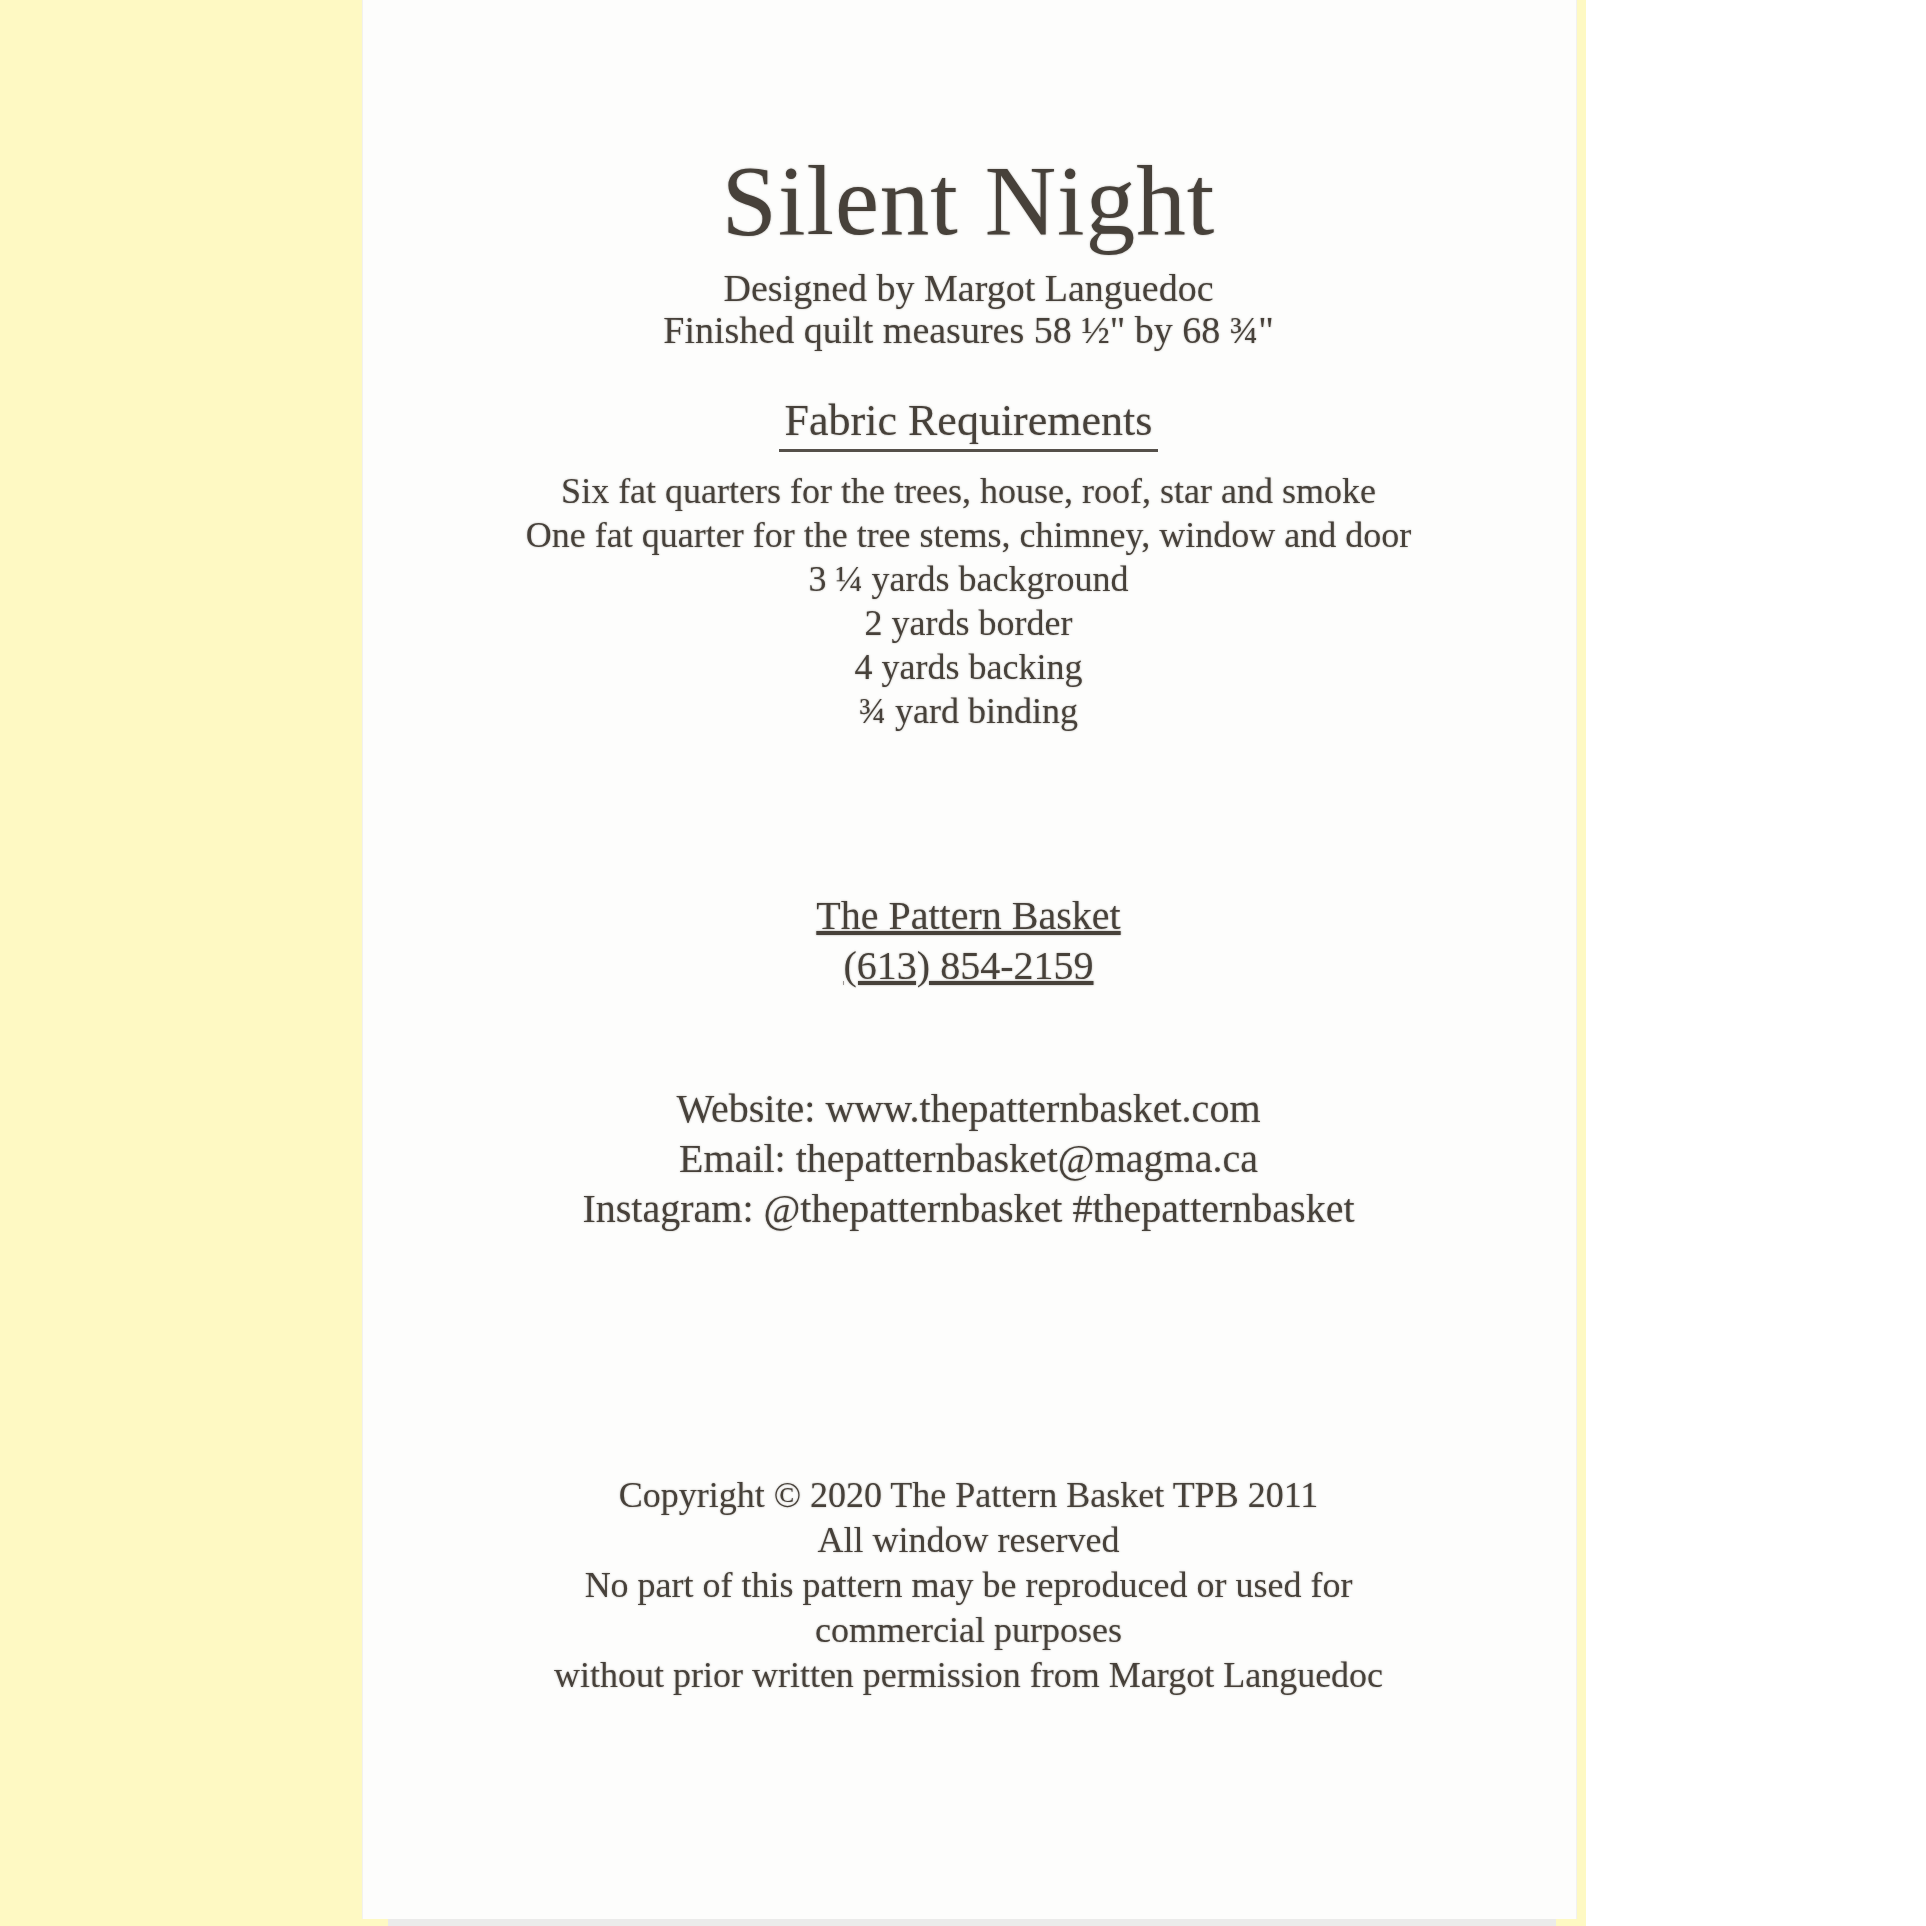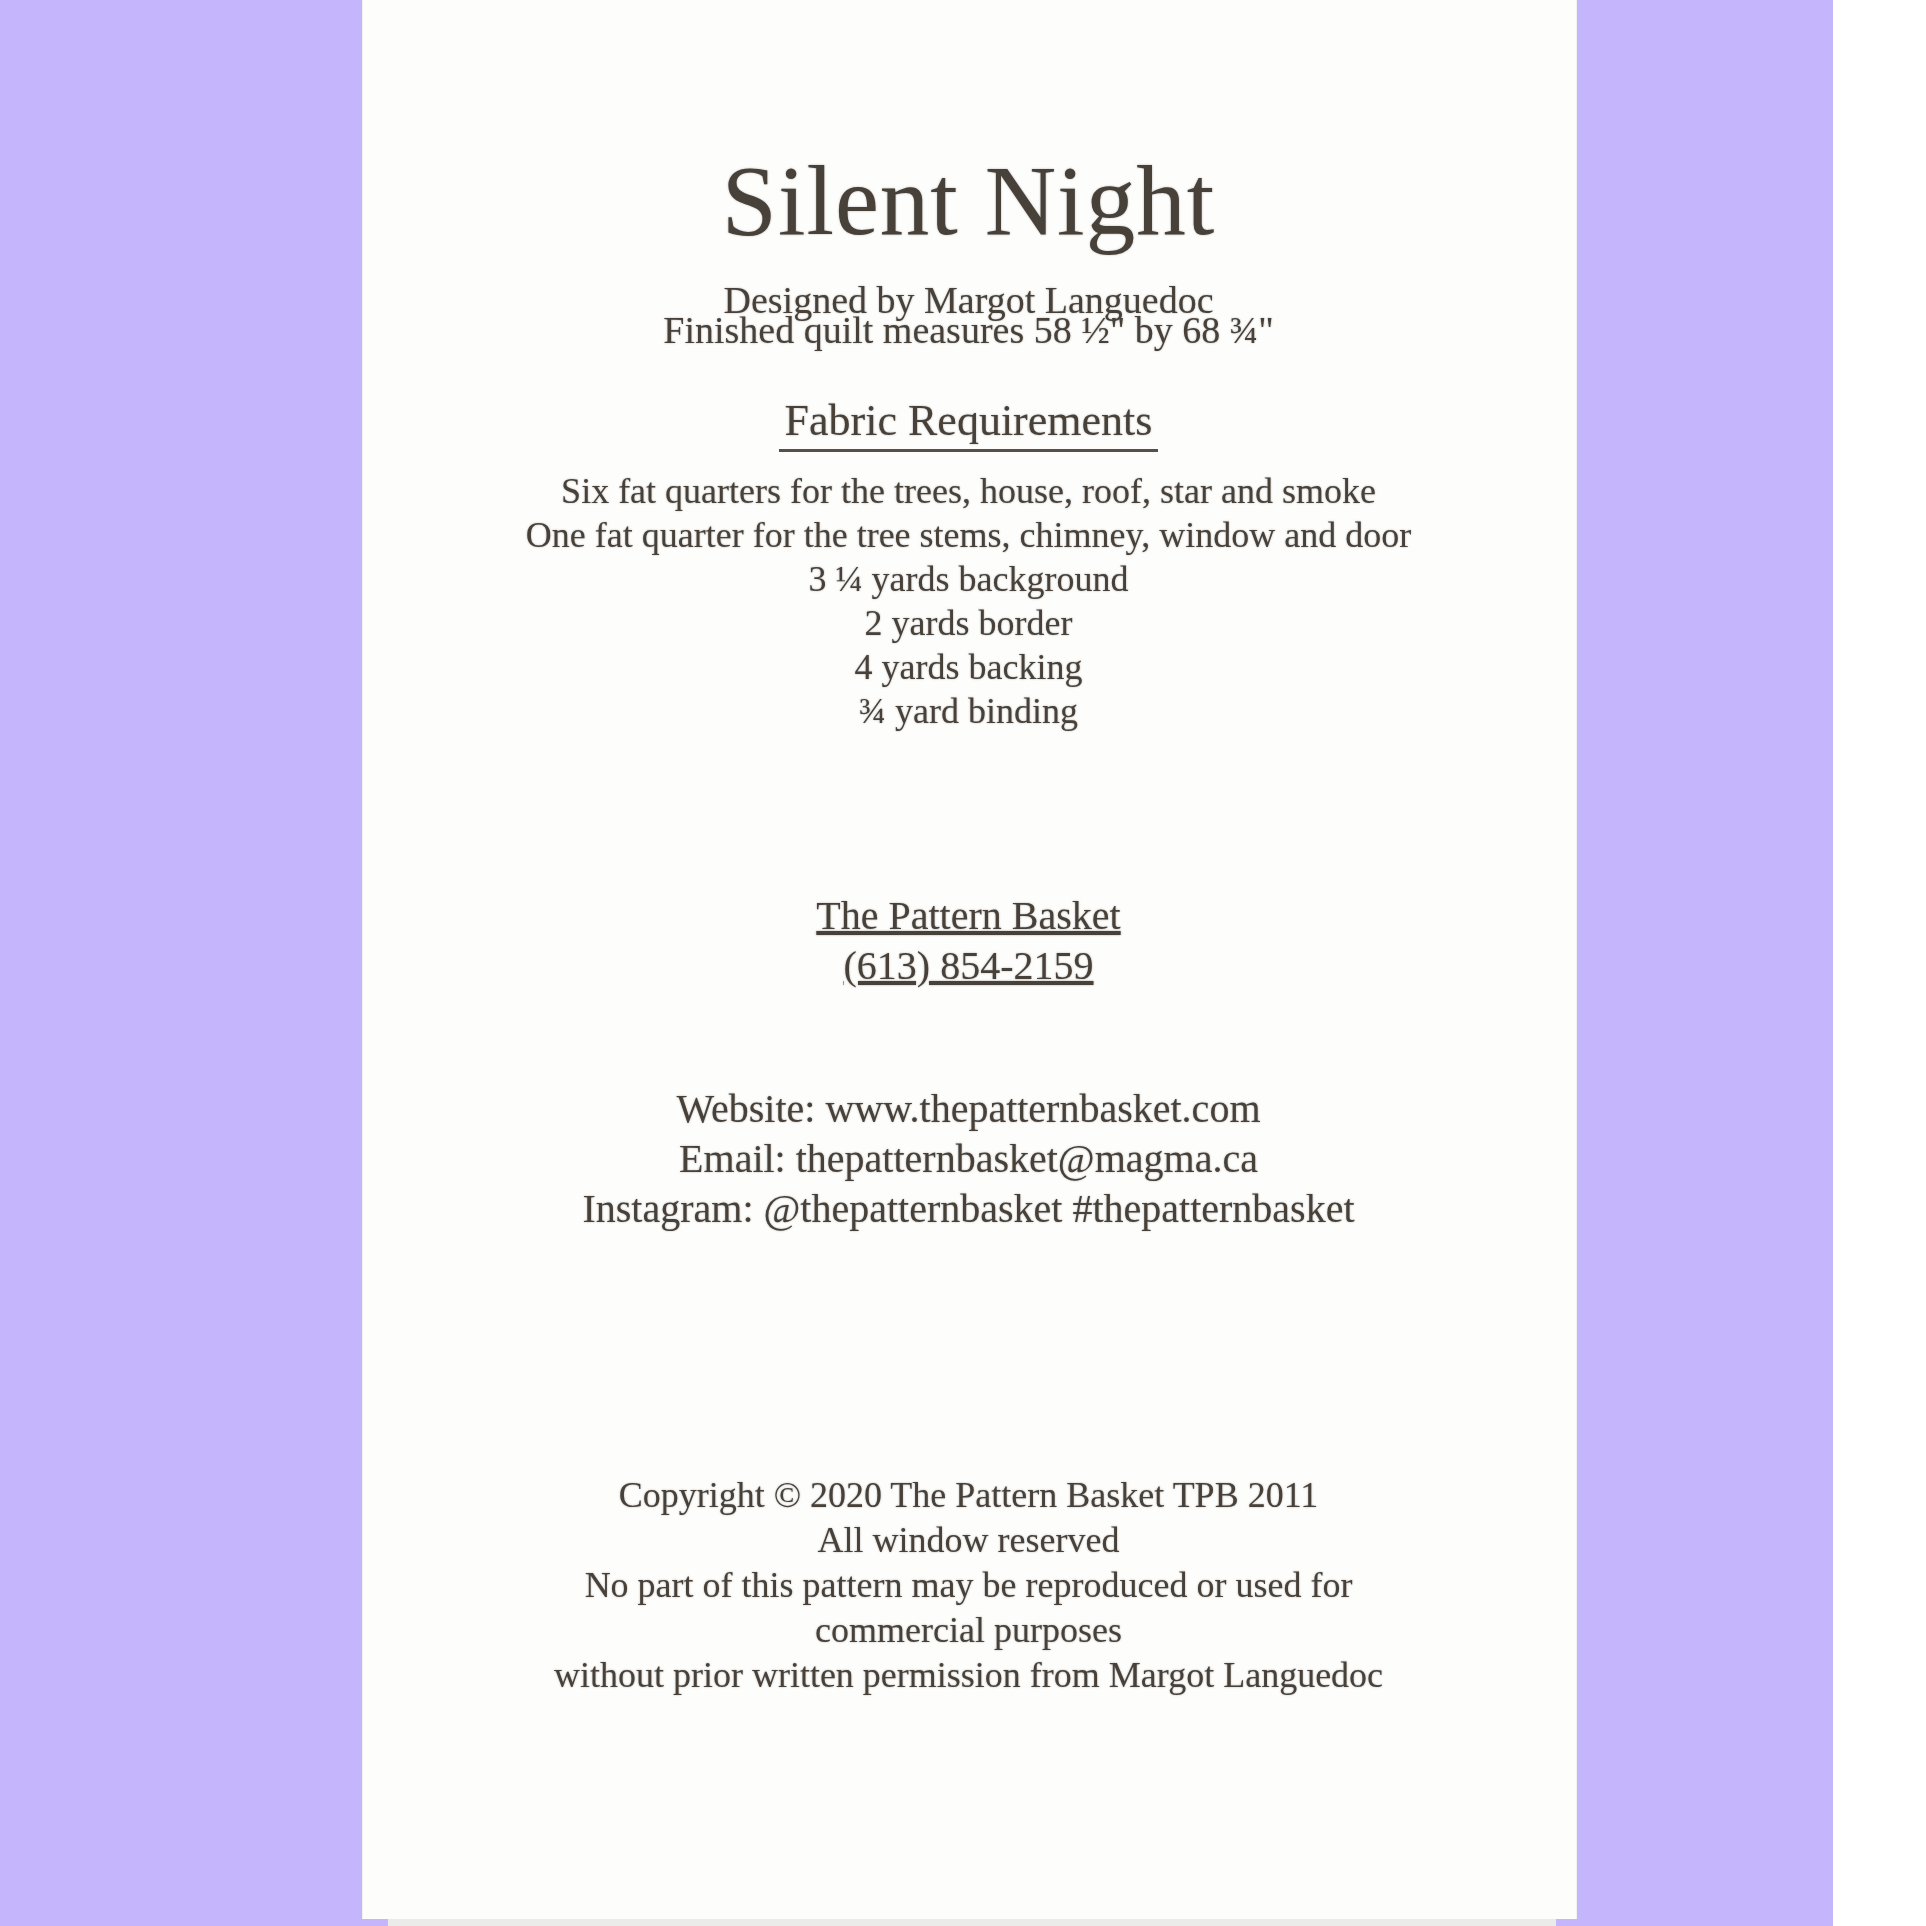--- a/index.html
+++ b/index.html
@@ -1,20 +1,20 @@
 <!DOCTYPE html>
 <html><head>
 <meta charset="utf-8">
 <style>
   html, body { margin: 0; padding: 0; background: #ffffff; }
   .canvas {
     position: relative;
-    width: 1833px;
+    width: 1586px;
     height: 1927px;
-    background: #c4b5fd;
+    background: #fef9c3;
     overflow: hidden;
     font-family: "Liberation Serif", "DejaVu Serif", serif;
   }
   
   .sheet {
     position: absolute;
     left: 362px;
     top: 0;
     width: 1213px;
     height: 1919px;
@@ -39,21 +39,21 @@
     color: #47413a;
     text-shadow: 0 0 2px rgba(73, 66, 58, 0.45);
     white-space: nowrap;
   }
   .title {
     top: 145px;
     font-size: 99px;
     line-height: 111px;
     letter-spacing: 1px;
   }
-  .subtitle1 { top: 265px; font-size: 38px; line-height: 46px; margin-top: 12px; }
+  .subtitle1 { top: 265px; font-size: 38px; line-height: 46px; }
   .subtitle2 { top: 307px; font-size: 38px; line-height: 46px; }
   .heading { top: 395px; font-size: 44px; line-height: 51px; }
   .heading .underlined {
     display: inline-block;
     border-bottom: 3px solid #55504a;
     padding: 0 6px 3px 6px;
   }
   .fabric-list { top: 469px; font-size: 36px; line-height: 44px; }
   .contact { top: 891px; font-size: 40px; line-height: 50px; text-decoration: underline; }
   .links { top: 1084px; font-size: 40px; line-height: 50px; }

